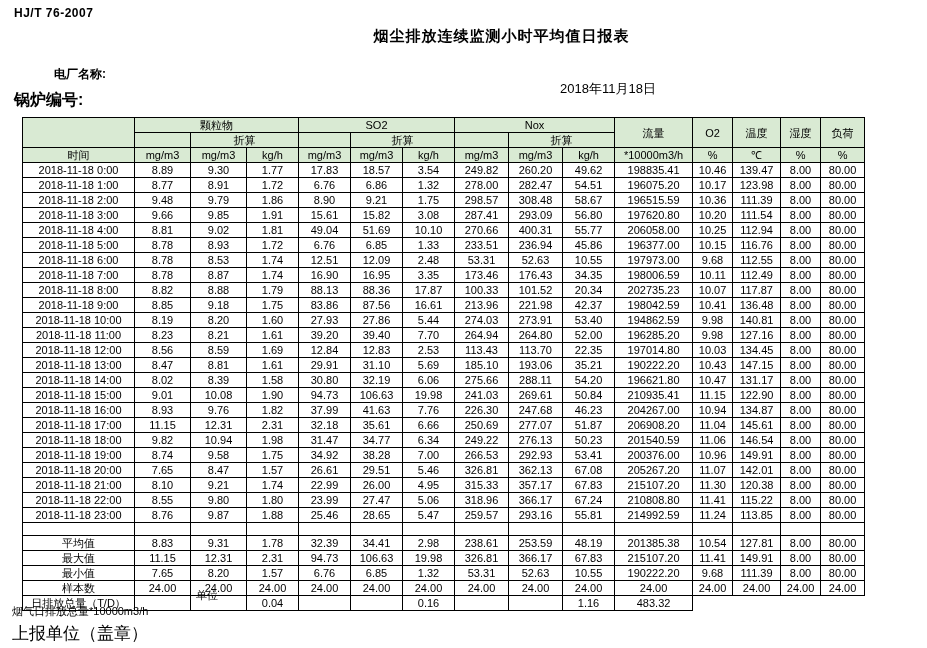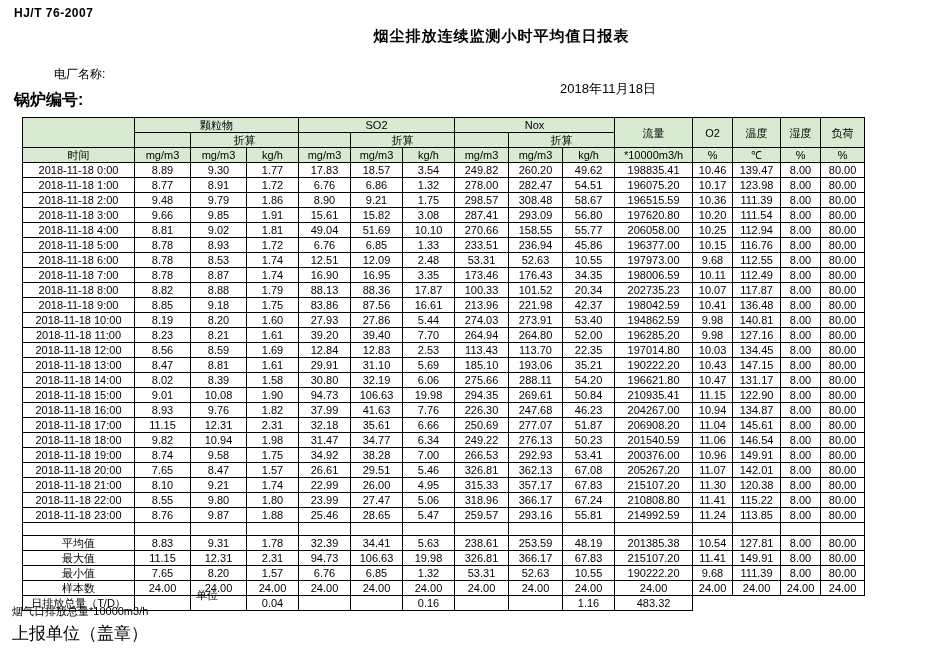--- a/index.html
+++ b/index.html
@@ -37,21 +37,21 @@
     font-size: 15px;
     font-weight: bold;
     letter-spacing: 1px;
     padding-left: 38px;
   }
   .field-plant {
     position: absolute;
     left: 14px;
     top: 66px;
     font-size: 12px;
-    font-weight: normal;
+    font-weight: bold;
     padding-left: 40px;
   }
   .field-boiler {
     position: absolute;
     left: 14px;
     top: 90px;
     font-size: 16px;
     font-weight: bold;
   }
   .field-date {
@@ -264,21 +264,21 @@
         </tr>
         <tr>
           <td class="time-cell">2018-11-18 4:00</td>
           <td class="num">8.81</td>
           <td class="num">9.02</td>
           <td class="num">1.81</td>
           <td class="num">49.04</td>
           <td class="num">51.69</td>
           <td class="num">10.10</td>
           <td class="num">270.66</td>
-          <td class="num">158.55</td>
+          <td class="num">400.31</td>
           <td class="num">55.77</td>
           <td class="num">206058.00</td>
           <td class="num">10.25</td>
           <td class="num">112.94</td>
           <td class="num">8.00</td>
           <td class="num">80.00</td>
         </tr>
         <tr>
           <td class="time-cell">2018-11-18 5:00</td>
           <td class="num">8.78</td>
@@ -450,21 +450,21 @@
           <td class="num">80.00</td>
         </tr>
         <tr>
           <td class="time-cell">2018-11-18 15:00</td>
           <td class="num">9.01</td>
           <td class="num">10.08</td>
           <td class="num">1.90</td>
           <td class="num">94.73</td>
           <td class="num">106.63</td>
           <td class="num">19.98</td>
-          <td class="num">294.35</td>
+          <td class="num">241.03</td>
           <td class="num">269.61</td>
           <td class="num">50.84</td>
           <td class="num">210935.41</td>
           <td class="num">11.15</td>
           <td class="num">122.90</td>
           <td class="num">8.00</td>
           <td class="num">80.00</td>
         </tr>
         <tr>
           <td class="time-cell">2018-11-18 16:00</td>
@@ -619,21 +619,21 @@
           <td></td>
           <td></td>
         </tr>
         <tr>
           <td class="lbl-right">平均值</td>
           <td class="num">8.83</td>
           <td class="num">9.31</td>
           <td class="num">1.78</td>
           <td class="num">32.39</td>
           <td class="num">34.41</td>
-          <td class="num">5.63</td>
+          <td class="num">2.98</td>
           <td class="num">238.61</td>
           <td class="num">253.59</td>
           <td class="num">48.19</td>
           <td class="num">201385.38</td>
           <td class="num">10.54</td>
           <td class="num">127.81</td>
           <td class="num">8.00</td>
           <td class="num">80.00</td>
         </tr>
         <tr>

